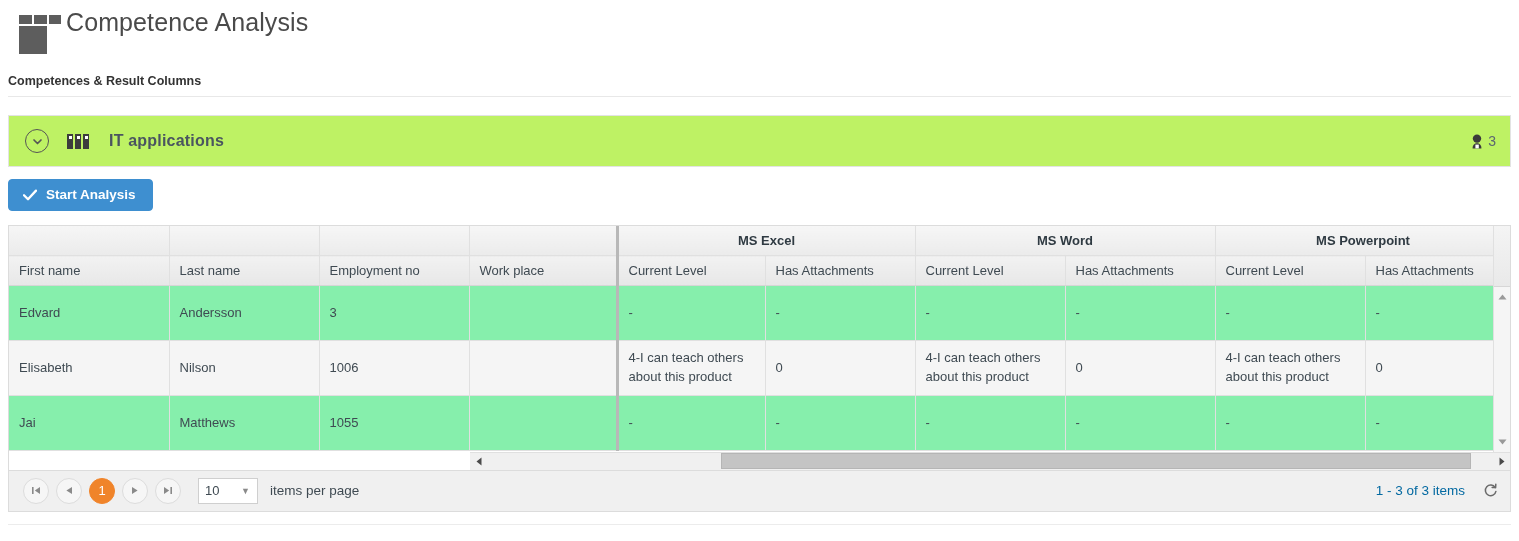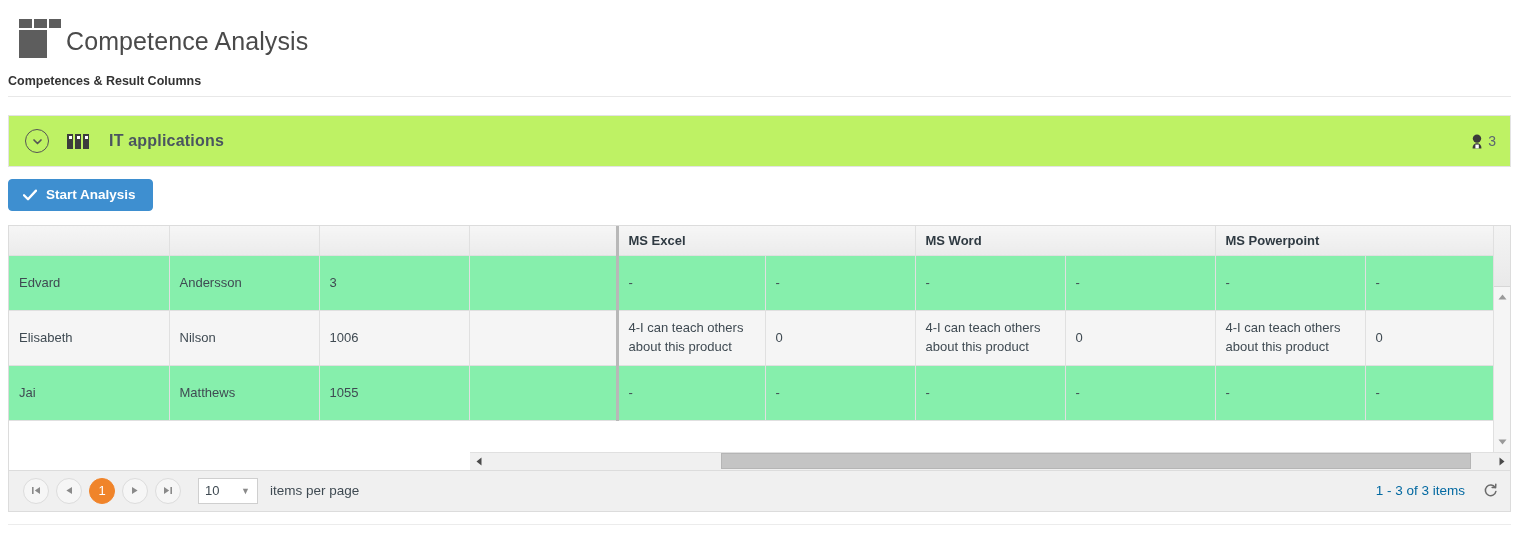--- a/index.html
+++ b/index.html
@@ -10,21 +10,21 @@
     background: #ffffff;
     font-family: "Liberation Sans", sans-serif;
     font-size: 13px;
     color: #3a3a3a;
     overflow: hidden;
   }
 
   
   .page-header {
     display: flex;
-    align-items: flex-end;
+    align-items: flex-start;
     padding: 8px 15px 0 10px;
     height: 56px;
   }
   .logo {
     width: 44px; height: 44px;
     position: relative;
     flex: 0 0 auto;
     margin-right: 12px;
   }
   .logo .lb { position: absolute; background: #5d5d5d; }
@@ -154,20 +154,21 @@
     text-align: left;
     vertical-align: middle;
     padding: 0 10px;
     color: #3f4a52;
     font-weight: normal;
     overflow: hidden;
   }
   thead tr.group-row th {
     background: linear-gradient(to bottom,#f6f6f6 0%,#ebebeb 100%);
     height: 30px;
+    text-align: center;
     font-weight: bold;
     font-size: 13px;
     color: #2f3a42;
     border-bottom: 1px solid #e0e0e0;
   }
   thead tr.col-row th {
     background: linear-gradient(to bottom,#f2f2f2 0%,#e7e7e7 100%);
     height: 30px;
     font-size: 13px;
     color: #3f4a52;
@@ -377,20 +378,32 @@
       <thead>
         <tr class="group-row">
           <th></th>
           <th></th>
           <th></th>
           <th></th>
           <th class="sep-left" colspan="2">MS Excel</th>
           <th colspan="2">MS Word</th>
           <th colspan="2">MS Powerpoint</th>
         </tr>
+        <tr class="col-row">
+          <th>First name</th>
+          <th>Last name</th>
+          <th>Employment no</th>
+          <th>Work place</th>
+          <th class="sep-left">Current Level</th>
+          <th>Has Attachments</th>
+          <th>Current Level</th>
+          <th>Has Attachments</th>
+          <th>Current Level</th>
+          <th>Has Attachments</th>
+        </tr>
       </thead>
       <tbody>
         <tr>
           <td>Edvard</td>
           <td>Andersson</td>
           <td>3</td>
           <td></td>
           <td class="sep-left">-</td>
           <td>-</td>
           <td>-</td>

